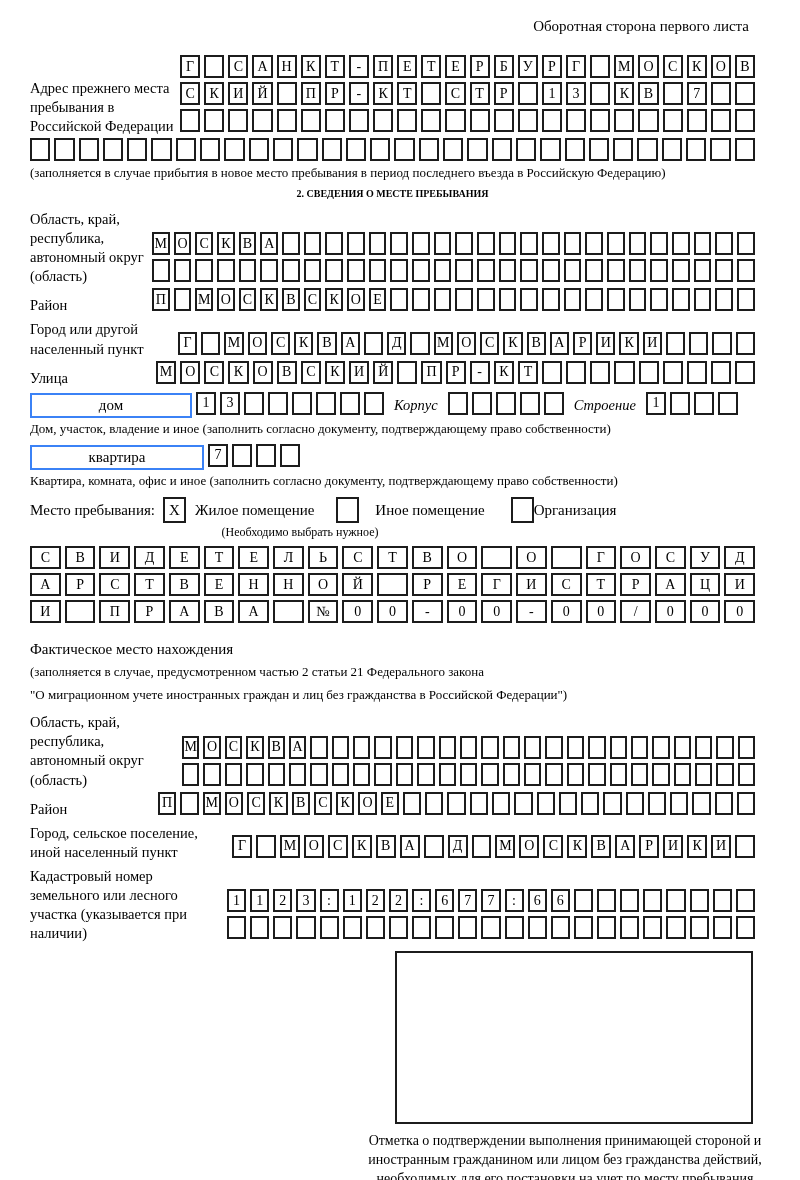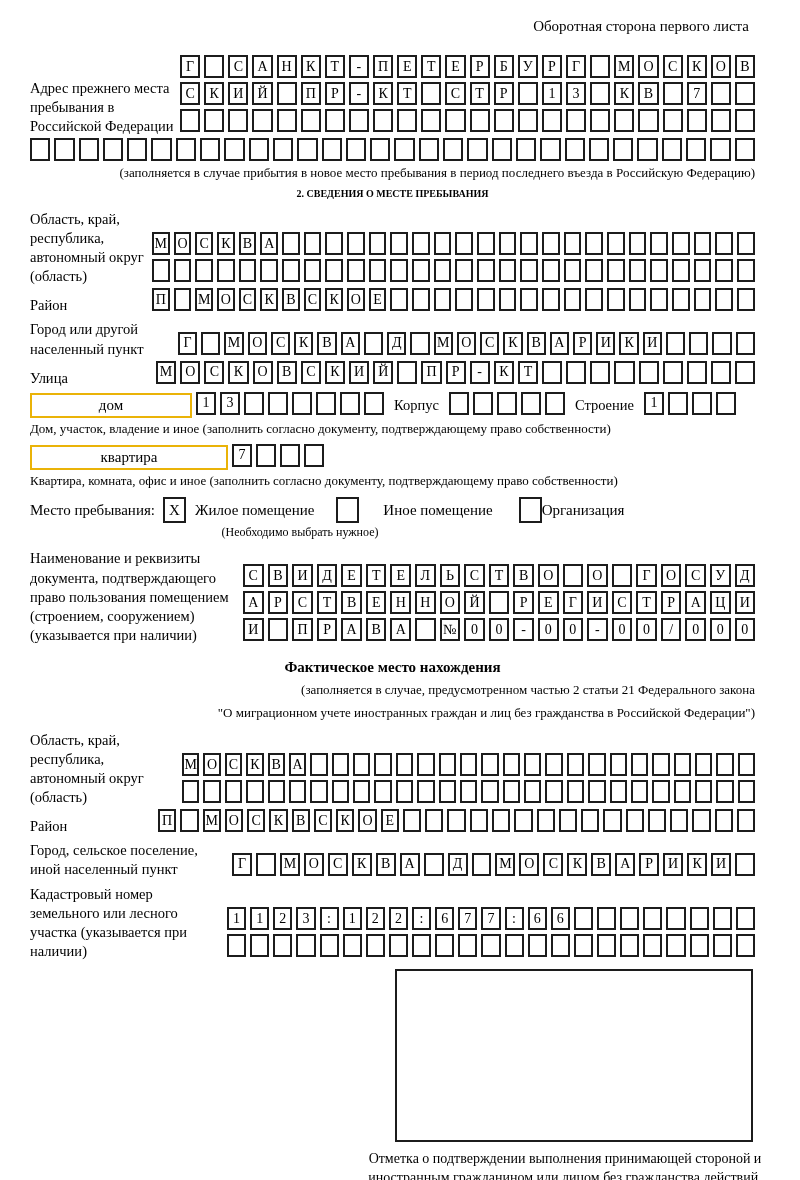--- a/index.html
+++ b/index.html
@@ -36,43 +36,43 @@
     border: 2px solid #1c1c1c;
     display: flex;
     align-items: center;
     justify-content: center;
     font-size: 14px;
     background: #fff;
   }
   .cells.fixed { flex: 0 0 auto; }
   .cells.fixed .cell { flex: 0 0 20px; }
   .caption { font-size: 13px; line-height: 1.3; margin: 2px 0 6px; }
-  .caption.center { text-align: right; }
+  .caption.center { text-align: left; }
   .section-title {
     text-align: center;
     font-weight: bold;
     font-size: 10px;
     margin: 6px 0 8px;
   }
   .sub-title {
-    text-align: center;
-    font-weight: bold;
+    text-align: left;
+    font-weight: normal;
     font-size: 15px;
     margin: 14px 0 6px;
   }
   .bigbox {
-    border: 2px solid #eab308;
+    border: 2px solid #3b82f6;
     height: 25px;
     display: flex;
     align-items: center;
     justify-content: center;
     font-size: 15px;
     background: #fff;
   }
-  .inline-label { font-size: 14.5px; align-self: center; padding: 0 6px; }
+  .inline-label { font-size: 14.5px; align-self: center; padding: 0 6px; font-style: italic; }
   .domrow { display: flex; align-items: center; gap: 4px; margin: 4px 0 2px; }
   .checkrow { display: flex; align-items: center; font-size: 15px; margin: 8px 0 2px; }
   .checkbox {
     width: 23px; height: 26px;
     border: 2px solid #1c1c1c;
     display: flex; align-items: center; justify-content: center;
     font-size: 15px; background: #fff;
     flex: 0 0 auto;
   }
   .choose-caption { margin: 2px 0 6px 120px; width: 300px; text-align: center; font-size: 12px; }
@@ -404,43 +404,42 @@
     <div class="cells fixed">
         <span class="cell">1</span>
         <span class="cell"></span>
         <span class="cell"></span>
         <span class="cell"></span>
       </div>
   </div>
   <div class="caption">Дом, участок, владение и иное (заполнить согласно документу, подтверждающему право собственности)</div>
 
   <div class="domrow">
-    <div class="bigbox" style="width:198px">квартира</div>
+    <div class="bigbox" style="width:174px">квартира</div>
     <div class="cells fixed">
         <span class="cell">7</span>
         <span class="cell"></span>
         <span class="cell"></span>
         <span class="cell"></span>
       </div>
   </div>
   <div class="caption">Квартира, комната, офис и иное (заполнить согласно документу, подтверждающему право собственности)</div>
 
   <div class="checkrow">
     <span>Место пребывания:</span>
     <span class="checkbox" style="margin-left:8px">X</span>
     <span style="margin-left:9px">Жилое помещение</span>
     <span class="checkbox" style="margin-left:22px"></span>
-    <span style="margin-left:24px">Иное помещение</span>
+    <span style="margin-left:16px">Иное помещение</span>
     <span class="checkbox" style="margin-left:26px"></span>
     <span style="">Организация</span>
   </div>
   <div class="choose-caption">(Необходимо выбрать нужное)</div>
 
   <div class="frow mt4">
-    <div class="label" style="width:213px">Наименование и реквизиты документа, подтверждающего право пользования помещением (строением, сооружением) (указывается при наличии)</div>
     <div class="cellcol">
       <div class="cells">
           <span class="cell">С</span>
           <span class="cell">В</span>
           <span class="cell">И</span>
           <span class="cell">Д</span>
           <span class="cell">Е</span>
           <span class="cell">Т</span>
           <span class="cell">Е</span>
           <span class="cell">Л</span>

